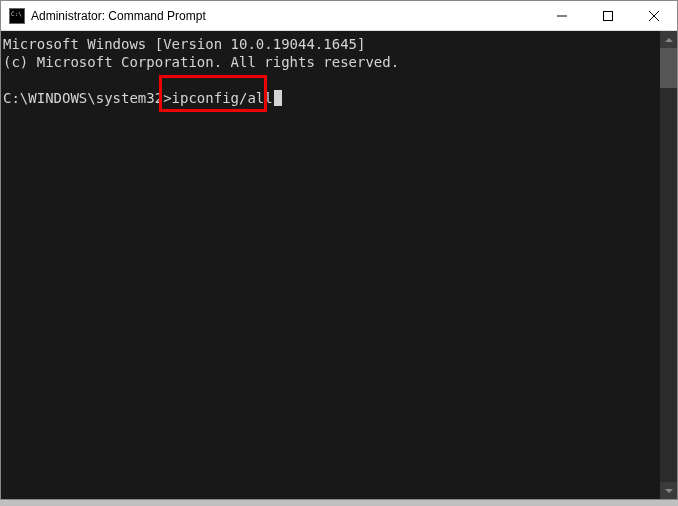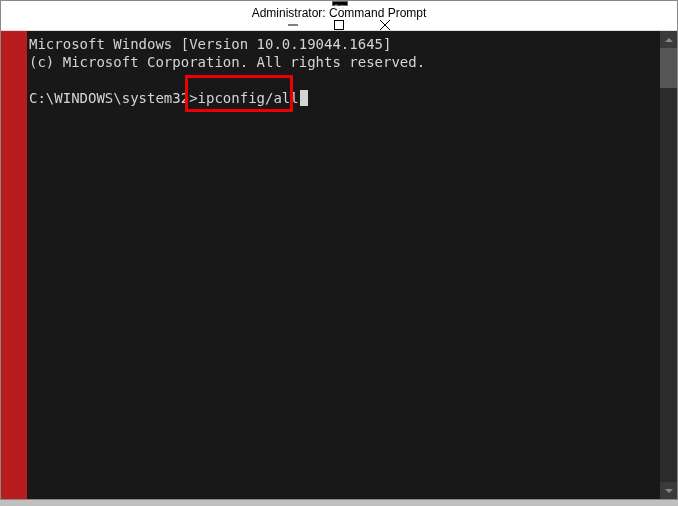--- a/index.html
+++ b/index.html
@@ -17,21 +17,20 @@
       border: 1px solid #888;
       display: flex;
       flex-direction: column;
     }
     .titlebar {
       height: 30px;
       background: #fff;
       display: flex;
       align-items: center;
       border-bottom: 1px solid #ddd;
-      flex-direction: column;
     }
     .app-icon {
       width: 16px;
       height: 16px;
       margin: 0 6px 0 8px;
       background: #000;
       border: 1px solid #666;
       position: relative;
       display: inline-block;
     }
@@ -62,23 +61,22 @@
       justify-content: center;
       font-family: 'Segoe UI', sans-serif;
       font-size: 10px;
       color: #000;
       cursor: pointer;
     }
     .win-btn svg { display: block; }
     .terminal-wrap {
       flex: 1;
       display: flex;
-      background: #b91c1c;
+      background: #4c1d95;
       position: relative;
-      padding-left: 26px;
     }
     .terminal {
       flex: 1;
       background: #181818;
       color: #d4d4d4;
       font-family: 'Consolas', 'Lucida Console', monospace;
       font-size: 14px;
       line-height: 18px;
       padding: 4px 2px;
       white-space: pre;

